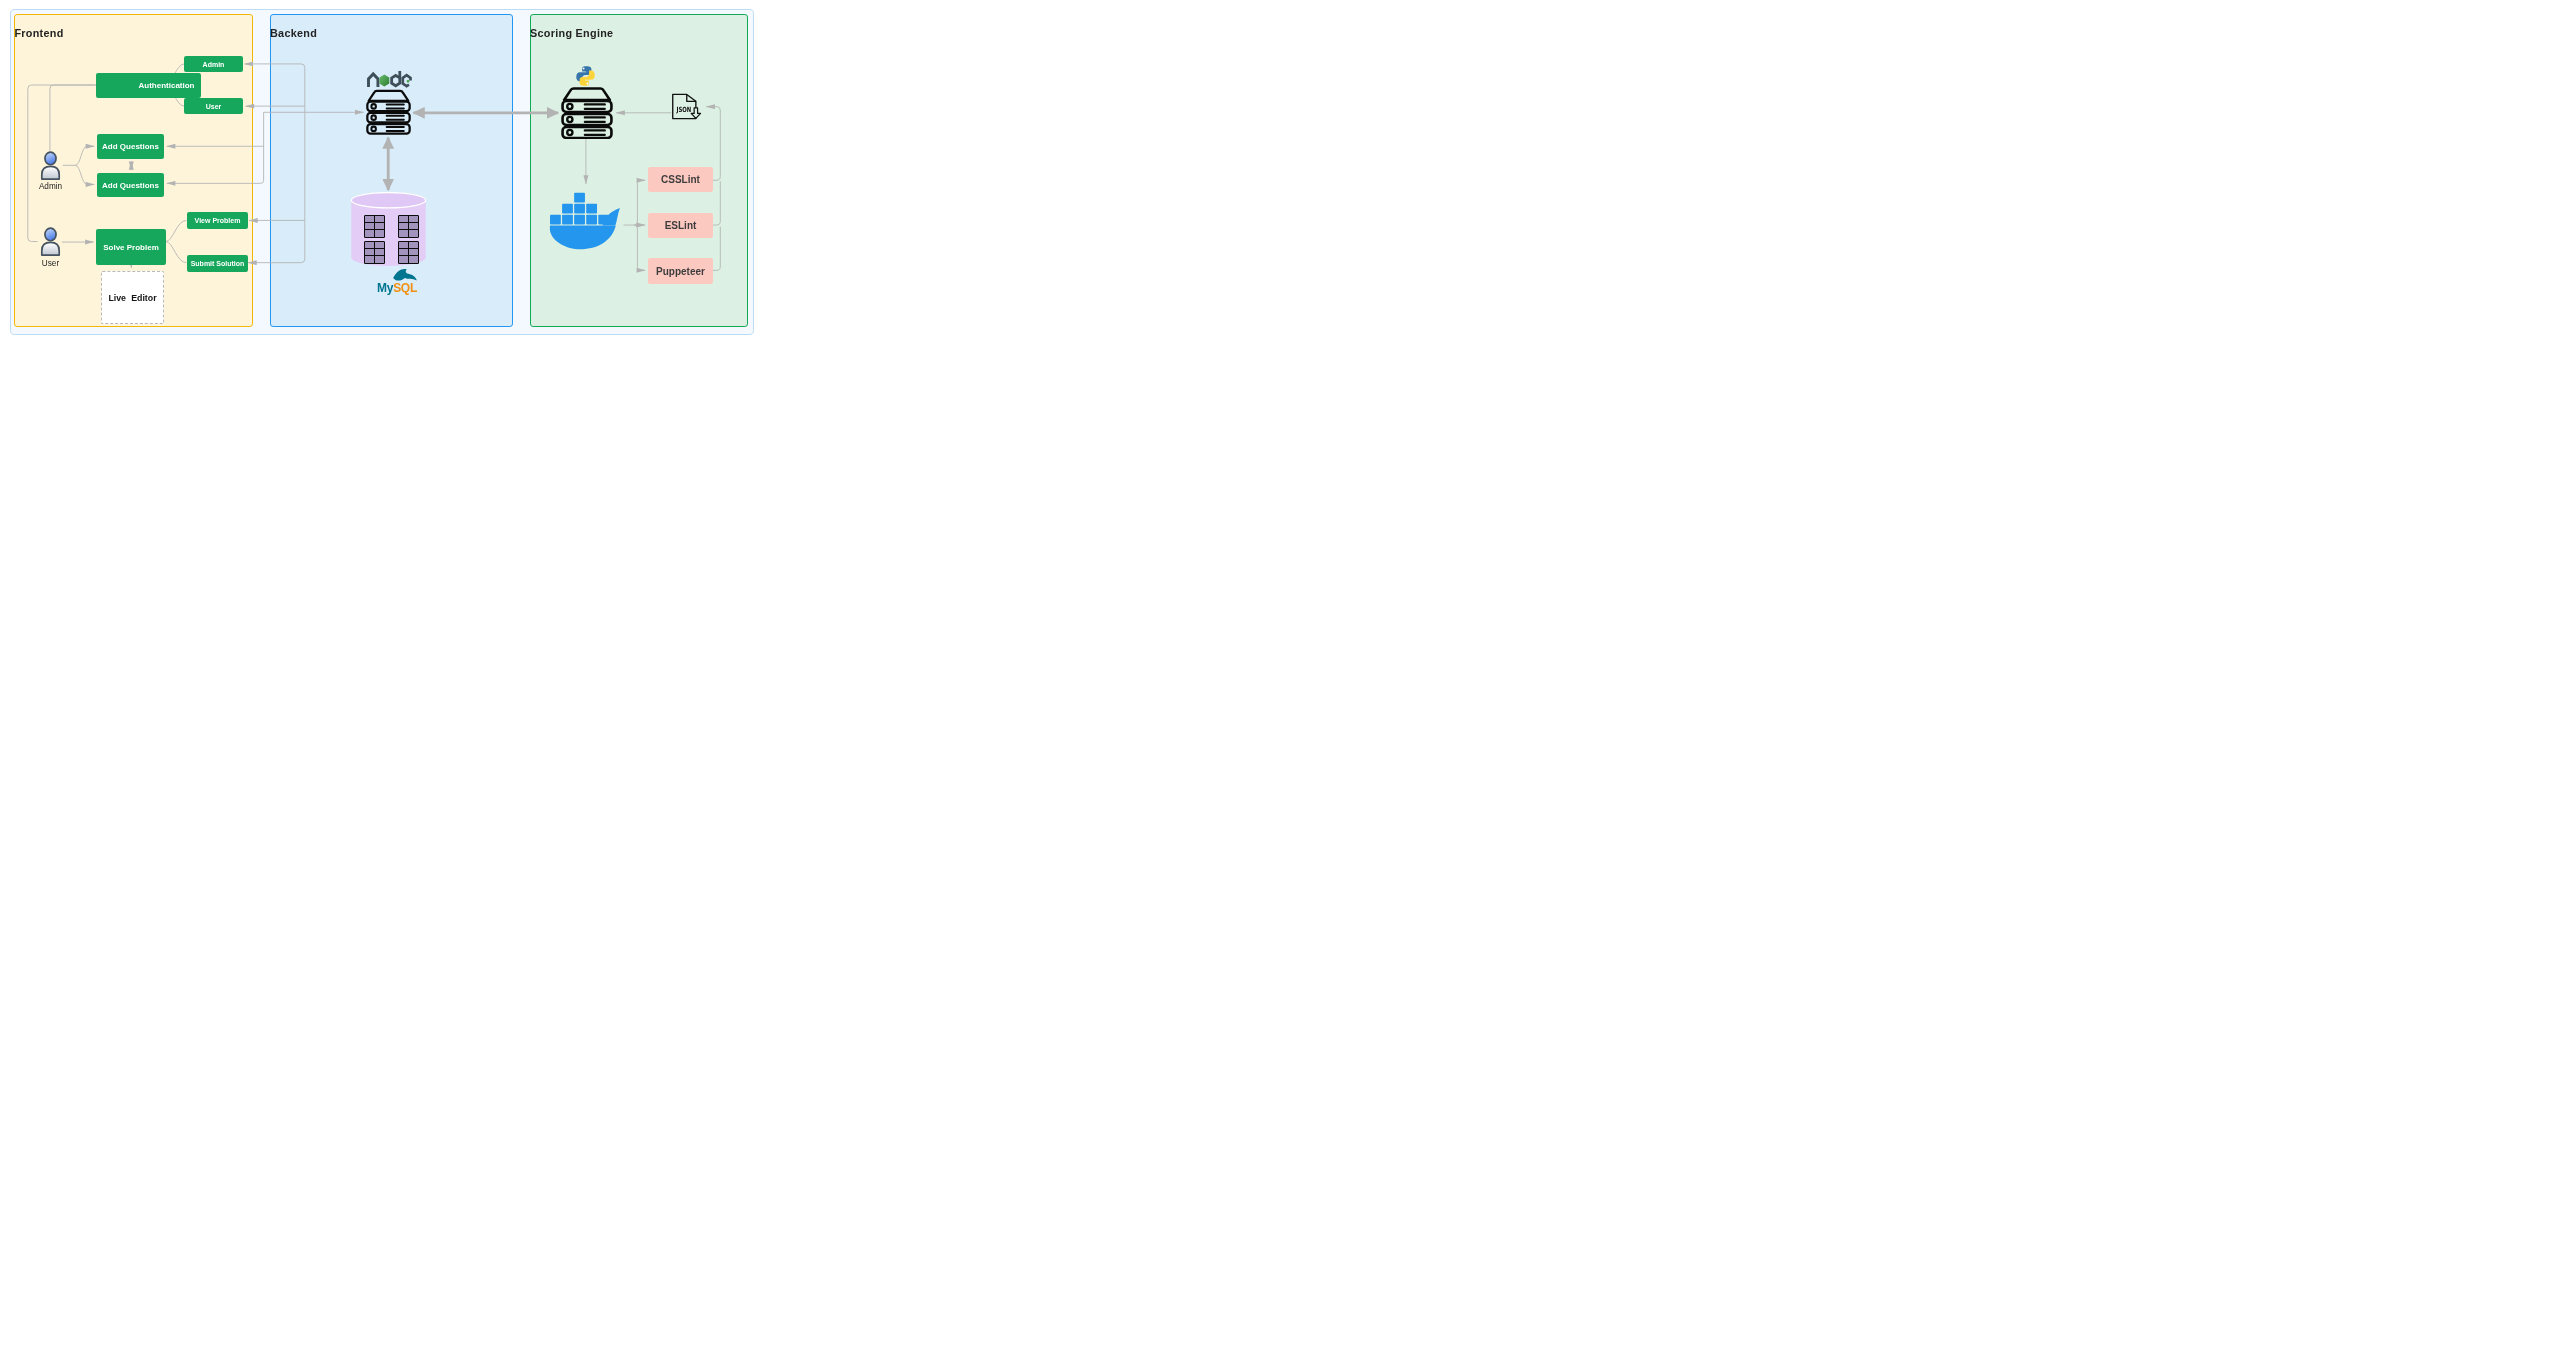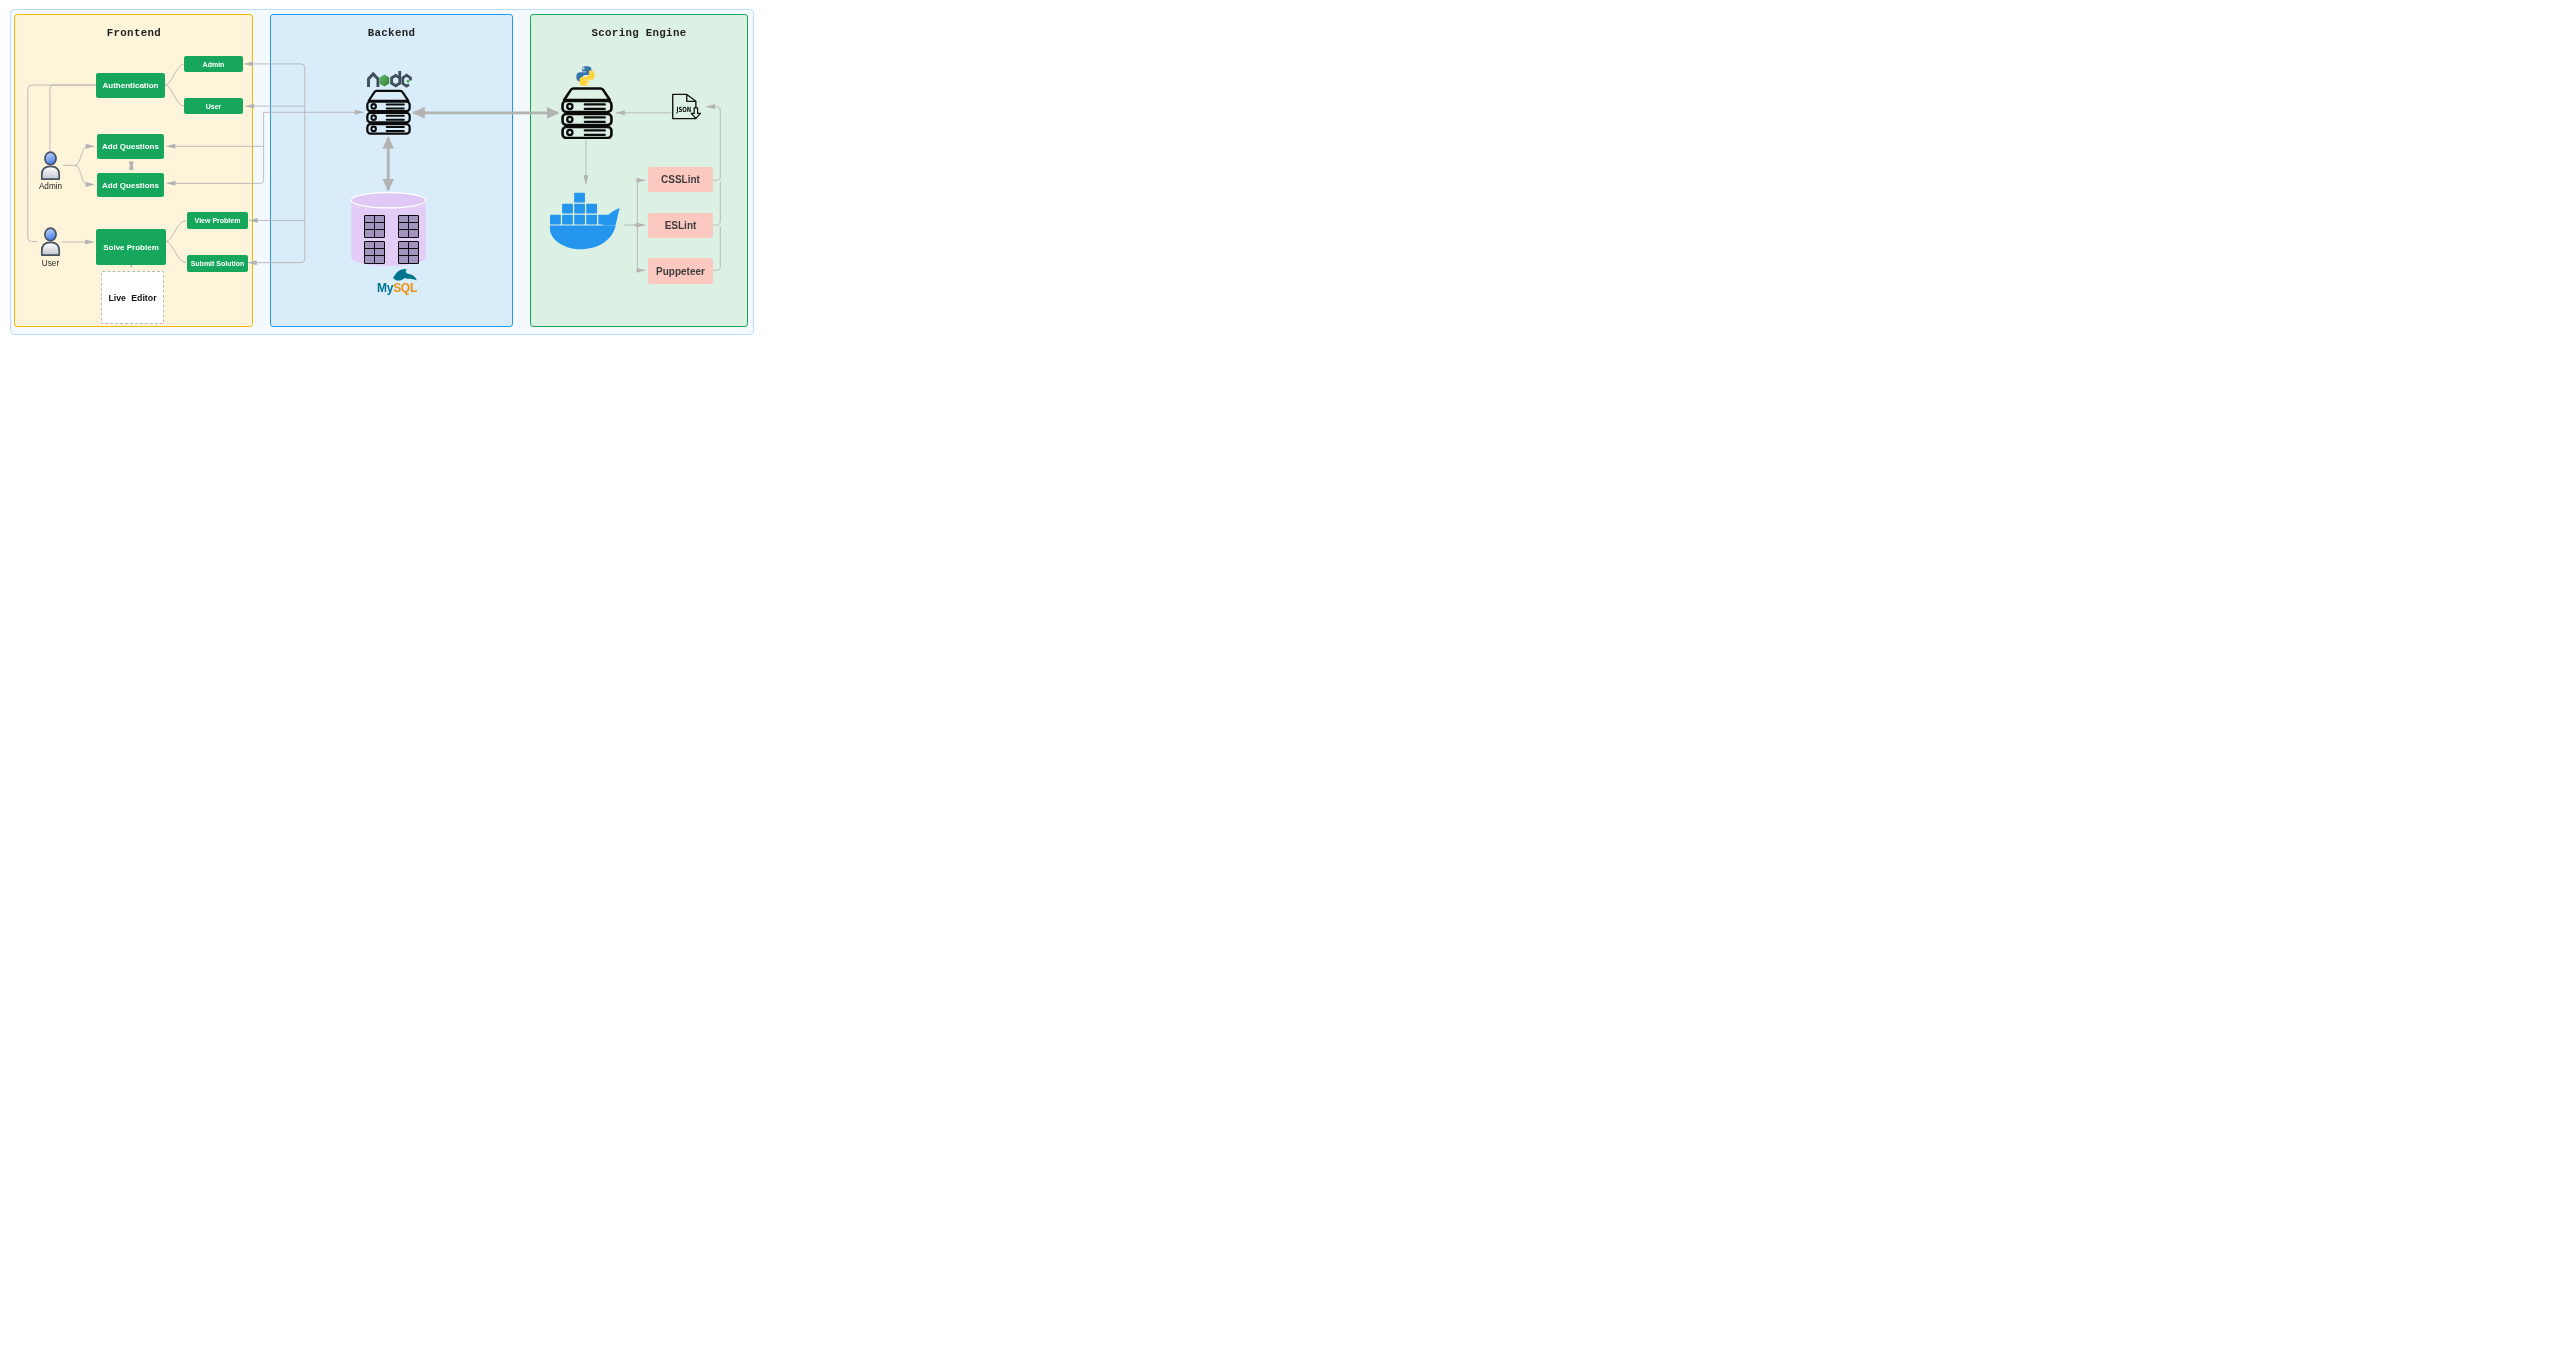--- a/index.html
+++ b/index.html
@@ -4,22 +4,22 @@
 <style>
   html,body{margin:0;padding:0;background:#fff;}
   #canvas{position:relative;width:762px;height:342px;background:#fff;overflow:hidden;
           font-family:"Liberation Sans","DejaVu Sans",sans-serif;}
   .outer{position:absolute;left:10.3px;top:8.8px;width:742px;height:324px;
          background:var(--outer-bg,#f3f9fe);border:0.5px solid var(--outer-border,#bcdcf5);border-radius:4.6px;}
   .panel{position:absolute;top:14.4px;height:313px;border-radius:3.1px;box-sizing:border-box;}
   .panel.frontend{left:14.4px;width:239px;background:var(--panel-frontend-bg,#fdf4da);border:0.5px solid var(--panel-frontend-border,#f2b705);}
   .panel.backend{left:270px;width:243px;background:var(--panel-backend-bg,#d8ecfa);border:0.5px solid var(--panel-backend-border,#2196f3);}
   .panel.scoring{left:530px;width:218px;background:var(--panel-scoring-bg,#dcf1e3);border:0.5px solid var(--panel-scoring-border,#0fa958);}
-  .panel-title{position:absolute;top:27px;left:0;width:100%;text-align:center;
-               font-family:Liberation Mono, monospace;font-weight:bold;
+  .panel-title{position:absolute;top:27px;left:0;width:100%;text-align:left;
+               font-family:Liberation Sans, sans-serif;font-weight:bold;
                font-size:10.8px;color:#232323;letter-spacing:0.3px;}
   .node-box{position:absolute;display:flex;align-items:center;justify-content:center;
             background:var(--accent-green,#16a75c);color:#fff;font-weight:bold;border-radius:2.1px;z-index:3;}
   .fs16{font-size:8px;} .fs14{font-size:7px;}
   .pink-box{position:absolute;display:flex;align-items:center;justify-content:center;
             background:var(--pink-box-bg,#fcc9c1);color:#3d3d3d;font-weight:bold;font-size:10px;border-radius:2.1px;z-index:3;}
   .live-editor{position:absolute;display:flex;flex-direction:row;align-items:center;justify-content:center;gap:5.2px;
                background:#fff;border:1px dashed #b9b9b9;border-radius:1.5px;color:#141414;
                font-weight:bold;font-size:8.8px;z-index:3;}
   .actor{position:absolute;z-index:3;}
@@ -89,21 +89,21 @@
     <path class="ln" d="M1211,437 H1232"></path>
     <path class="ln" marker-end="url(#mE)" d="M1232,437 H1253"></path>
     <path class="ln" marker-end="url(#mE)" d="M1232,437 Q1238,437 1238,431 V356 Q1238,350 1244,350 H1253"></path>
     <path class="ln" marker-end="url(#mE)" d="M1232,437 Q1238,437 1238,443 V519 Q1238,525 1244,525 H1253"></path>
     <path class="ln" marker-end="url(#mE)" d="M1384,350 H1391 Q1399,350 1399,343 V214 Q1399,207 1392,207 H1372"></path>
     <path class="ln" d="M1384,437 H1391 Q1399,437 1399,430 V352"></path>
     <path class="ln" d="M1384,525 H1391 Q1399,525 1399,518 V440"></path>
     <path class="ln" marker-end="url(#mE)" d="M1304,219 H1197"></path>
   </svg>
 
-  <div class="node-box fs16" style="left:96px;top:73px;width:69px;height:25px;">
+  <div class="node-box fs16" style="left:96px;top:73px;width:69px;height:25px;padding-left:36px;">
       <span>Authentication</span>
     </div>
   <div class="node-box fs14" style="left:184px;top:56px;width:59px;height:16px;">
       <span>Admin</span>
     </div>
   <div class="node-box fs14" style="left:184px;top:98px;width:59px;height:16px;">
       <span>User</span>
     </div>
   <div class="node-box fs16" style="left:97px;top:134px;width:67px;height:25px;">
       <span>Add Questions</span>

